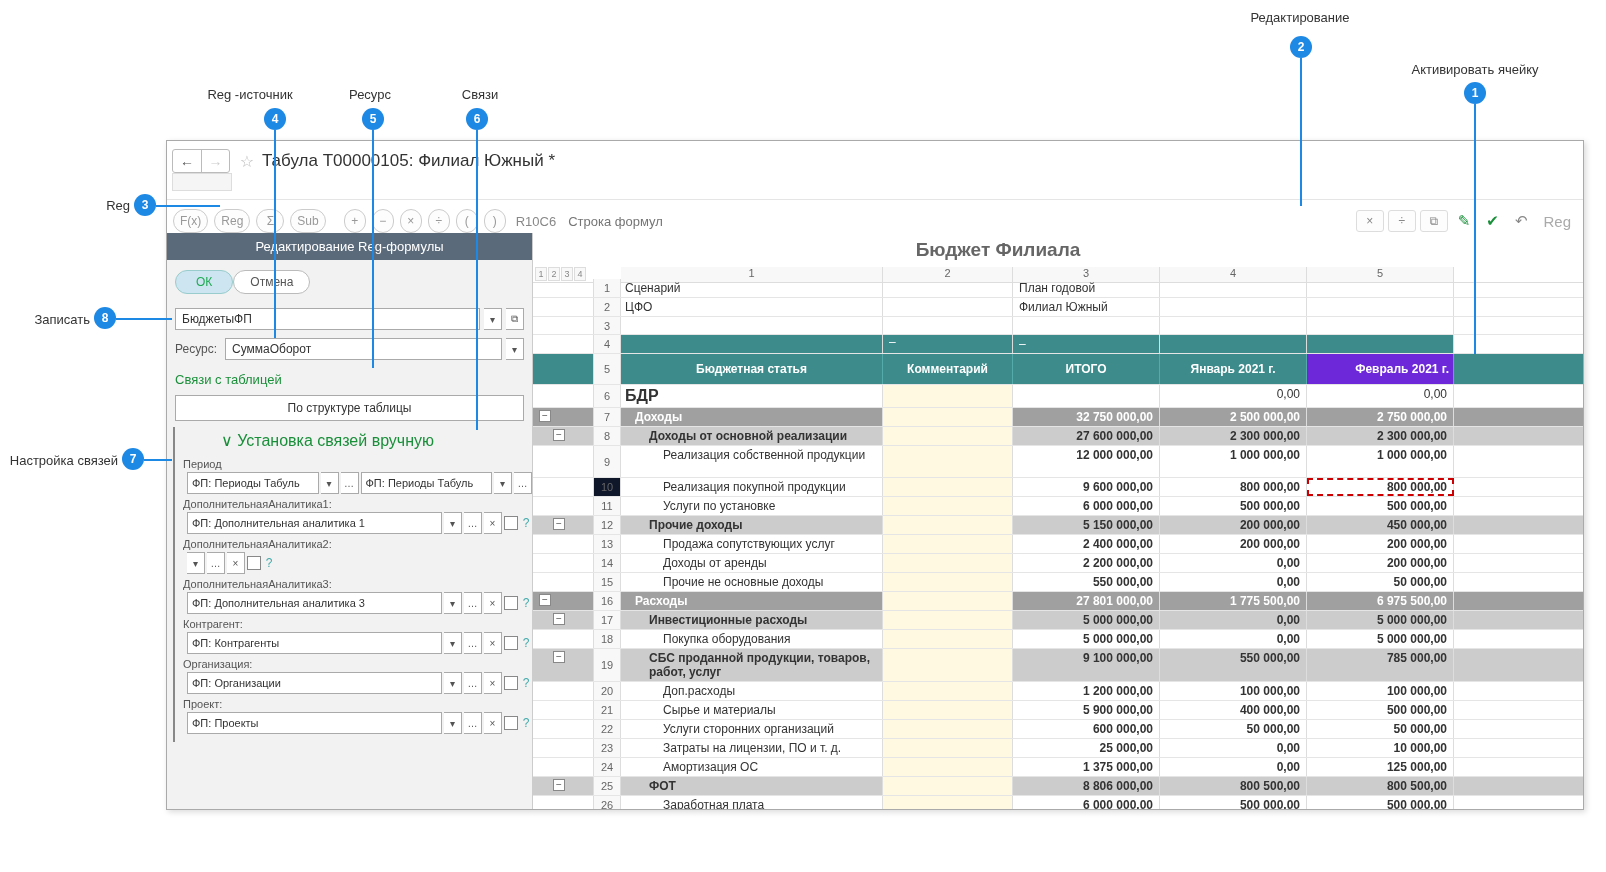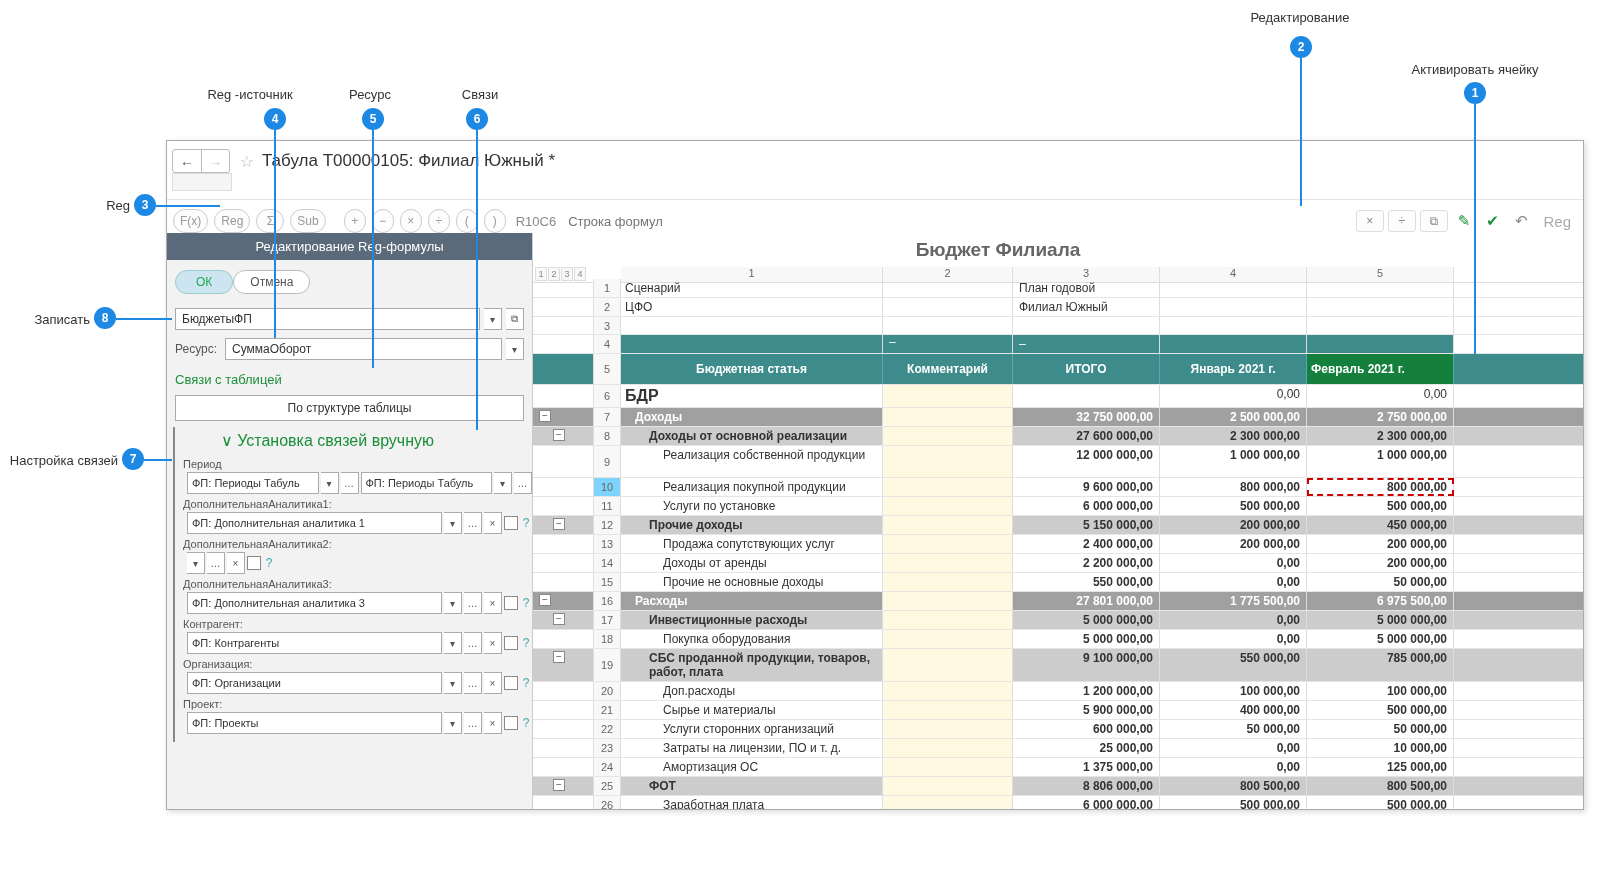--- a/index.html
+++ b/index.html
@@ -63,21 +63,21 @@
 .outline-num { width:12px; height:14px; font-size:9px; color:#888; display:flex;align-items:center;justify-content:center; border:1px solid #ddd; margin-right:1px; cursor:pointer; background:#f8f8f8;}
 .row-num-spacer { width:28px;}
 .col-header { text-align:center; font-size:11px; color:#666; background:#f8f8f8; border-right:1px solid #ddd;}
 .ch1{width:262px;} .ch2{width:130px;} .ch3{width:147px;} .ch4{width:147px;} .ch5{width:147px;}
 
 .grid-body { position:absolute; top:46px; left:0; right:0; bottom:0; overflow:auto;}
 .grow { display:flex; min-height:18px; border-bottom:1px solid #e5e5e5;}
 .outline-col { width:60px; display:flex; align-items:flex-start; padding-top:2px; padding-left:2px; flex-shrink:0;}
 .out-toggle { width:12px; height:12px; border:1px solid #888; font-size:10px; line-height:10px; text-align:center; cursor:pointer; color:#555; background:#fff;}
 .rownum { width:28px; text-align:center; font-size:11px; color:#666; background:#f8f8f8; border-right:1px solid #ddd; border-left:1px solid #ddd; flex-shrink:0; display:flex; align-items:center; justify-content:center;}
-.rownum.hl{ background:#7dd3fc;}
+.rownum.hl{ background:#0f172a;}
 .c-article { width:262px; padding:2px 4px; font-size:12px; color:#333; border-right:1px solid #ddd;}
 .c-comment { width:130px; border-right:1px solid #ddd;}
 .c-num { width:147px; padding:2px 6px; text-align:right; font-size:12px; color:#333; border-right:1px solid #ddd;}
 
 .hdr-row { background:#3d8b8b; color:#fff; font-size:12px;}
 .hdr-row .c-article, .hdr-row .c-comment, .hdr-row .c-num { color:#fff; border-right:1px solid #5aa; text-align:center; font-weight:bold;}
 .title-bdr { font-size:16px; font-weight:bold; padding-left:4px;}
 .dark-row { background:#a0a0a0; color:#fff;} .dark-row .c-article, .dark-row .c-num { color:#fff; font-weight:bold;}
 .gray-row { background:#ccc;} .gray-row .c-num, .gray-row .c-article{ font-weight:bold;}
 .cream-comment { background:#fef9e0;}
@@ -303,21 +303,21 @@
           <div class="c-num hdr-row" style="background:#3d8b8b;"></div>
           <div class="c-num hdr-row" style="background:#3d8b8b;"></div>
         </div>
         <div class="grow hdr-row">
           <div class="outline-col"></div>
           <div class="rownum">5</div>
           <div class="c-article hdr-row" style="background:#3d8b8b;text-align:center;color:#fff;font-weight:bold;padding:8px 4px;">Бюджетная статья</div>
           <div class="c-comment hdr-row" style="background:#3d8b8b;text-align:center;color:#fff;font-weight:bold;padding:8px 4px;">Комментарий</div>
           <div class="c-num hdr-row" style="background:#3d8b8b;text-align:center;color:#fff;font-weight:bold;padding:8px 4px;">ИТОГО</div>
           <div class="c-num hdr-row" style="background:#3d8b8b;text-align:center;color:#fff;font-weight:bold;padding:8px 4px;">Январь 2021 г.</div>
-          <div class="c-num hdr-row" style="background:#15803d;text-align:left;color:#fff;font-weight:bold;padding:8px 4px;">Февраль 2021 г.</div>
+          <div class="c-num hdr-row" style="background:#6d28d9;text-align:right;color:#fff;font-weight:bold;padding:8px 4px;">Февраль 2021 г.</div>
         </div>
         <div class="grow">
           <div class="outline-col"></div>
           <div class="rownum">6</div>
           <div class="c-article title-bdr">БДР</div>
           <div class="c-comment cream-comment"></div>
           <div class="c-num"></div>
           <div class="c-num">0,00</div>
           <div class="c-num">0,00</div>
         </div>
@@ -437,21 +437,21 @@
           <div class="c-comment cream-comment"></div>
           <div class="c-num bold-num">5 000 000,00</div>
           <div class="c-num bold-num">0,00</div>
           <div class="c-num bold-num">5 000 000,00</div>
         </div>
         <div class="grow gray-row" style="min-height: 32px;">
           <div class="outline-col">
             <div class="out-toggle" style="margin-left:18px;">−</div>
           </div>
           <div class="rownum">19</div>
-          <div class="c-article ind2">СБС проданной продукции, товаров, работ, плата</div>
+          <div class="c-article ind2">СБС проданной продукции, товаров, работ, услуг</div>
           <div class="c-comment cream-comment"></div>
           <div class="c-num">9 100 000,00</div>
           <div class="c-num">550 000,00</div>
           <div class="c-num">785 000,00</div>
         </div>
         <div class="grow ">
           <div class="outline-col"></div>
           <div class="rownum">20</div>
           <div class="c-article ind3">Доп.расходы</div>
           <div class="c-comment cream-comment"></div>

